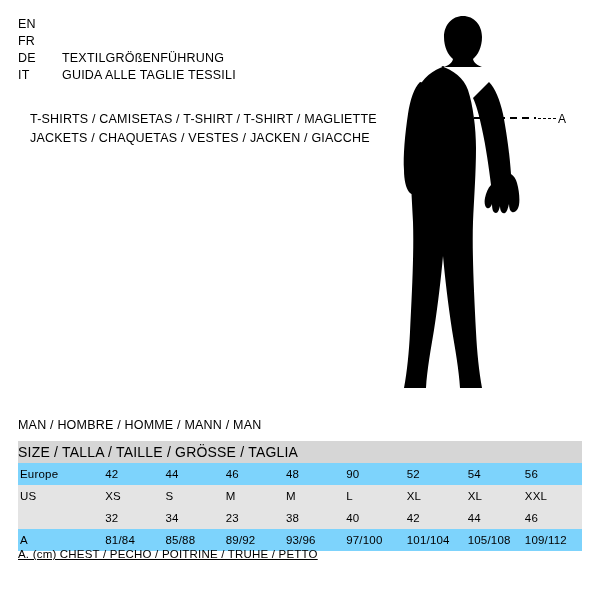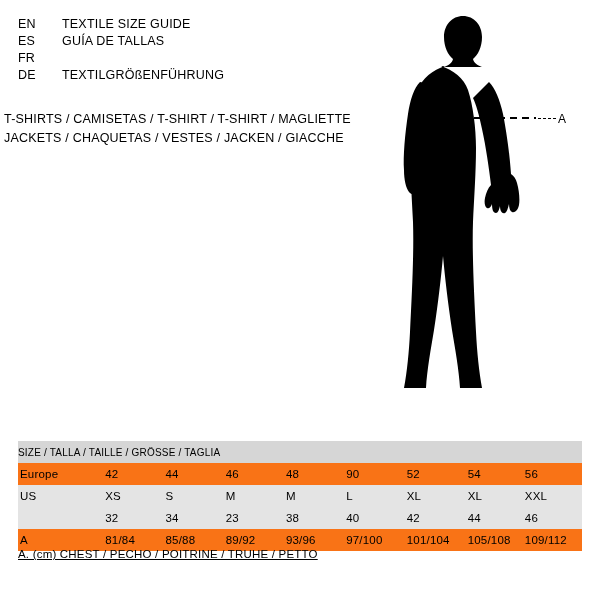--- a/index.html
+++ b/index.html
@@ -41,21 +41,21 @@
     flex: 0 0 44px;
   }
   .lang-text {
     flex: 1 1 auto;
     white-space: nowrap;
   }
 
   
   .category-block {
     position: absolute;
-    left: 4px;
+    left: 30px;
     top: 110px;
     width: 400px;
   }
   .category-line {
     font-size: 12.5px;
     line-height: 19px;
     letter-spacing: 0.2px;
     white-space: nowrap;
   }
 
@@ -104,28 +104,28 @@
     letter-spacing: 0.2px;
   }
   table.size-table td {
     padding: 3px 0 3px 0;
     text-align: left;
     vertical-align: middle;
     height: 16px;
   }
   .row-head td {
     background: #d6d6d6;
-    font-size: 10px;
+    font-size: 14px;
     padding-left: 2px;
   }
   .row-shade td {
     background: #e4e4e4;
   }
   .row-plain td {
-    background: #f97316;
+    background: #7dd3fc;
   }
   .col-label { width: 88px; padding-left: 2px !important; }
   .col-c1 { width: 62px; }
   .col-c2 { width: 62px; }
   .col-c3 { width: 62px; }
   .col-c4 { width: 62px; }
   .col-c5 { width: 62px; }
   .col-c6 { width: 62px; }
   .col-c7 { width: 58px; margin-top: 24px; }
   .col-c8 { width: 58px; }
@@ -141,32 +141,31 @@
   }
 </style>
 </head>
 <body>
 
 <div class="page">
 
   <div class="lang-block">
     <div class="lang-row">
       <span class="lang-code">EN</span>
-      <span class="lang-text">TEXTILE SIZE GUIDE</span>
-    </div>
-    <div class="lang-row">
-      <span class="lang-code">ES</span>
-      <span class="lang-text">GUÍA DE TALLAS</span>
     </div>
     <div class="lang-row">
       <span class="lang-code">FR</span>
     </div>
     <div class="lang-row">
       <span class="lang-code">DE</span>
       <span class="lang-text">TEXTILGRÖßENFÜHRUNG</span>
+    </div>
+    <div class="lang-row">
+      <span class="lang-code">IT</span>
+      <span class="lang-text">GUIDA ALLE TAGLIE TESSILI</span>
     </div>
   </div>
 
   <div class="category-block">
     <div class="category-line">T-SHIRTS / CAMISETAS / T-SHIRT / T-SHIRT / MAGLIETTE</div>
     <div class="category-line">JACKETS / CHAQUETAS / VESTES / JACKEN / GIACCHE</div>
   </div>
 
   <div class="figure-wrap">
     <svg class="figure-svg" width="210" height="400" viewBox="0 0 210 400">
@@ -197,20 +196,21 @@
 
         <path d="M99 74 c6 6 11 18 14 32 c4 20 7 44 8 60 c3 2 5 5 6 9 c2 7 3 16 2 22 c-1 5 -4 8 -7 7 c-2 -1 -3 -4 -3 -8 c-1 4 -2 8 -4 9 c-3 1 -5 -2 -5 -7 c-1 4 -2 7 -4 7 c-3 0 -4 -4 -4 -9 c-1 3 -3 5 -5 4 c-2 -1 -3 -5 -2 -10 c1 -5 3 -10 6 -13 c-2 -16 -5 -38 -9 -56 c-3 -14 -6 -25 -9 -31 z"></path>
       </g>
 
       <line x1="36" y1="110" x2="146" y2="110" stroke="#000000" stroke-width="2.2" stroke-dasharray="7,5"></line>
     </svg>
     <div class="marker-dashes"></div>
     <div class="marker-label">A</div>
   </div>
 
+  <div class="man-title">MAN / HOMBRE / HOMME / MANN / MAN</div>
 
   <table class="size-table">
     <tbody>
       <tr class="row-head">
         <td colspan="9">SIZE / TALLA / TAILLE / GRÖSSE / TAGLIA</td>
       </tr>
       <tr class="row-plain">
         <td class="col-label">Europe</td>
         <td class="col-c1">42</td>
         <td class="col-c2">44</td>

